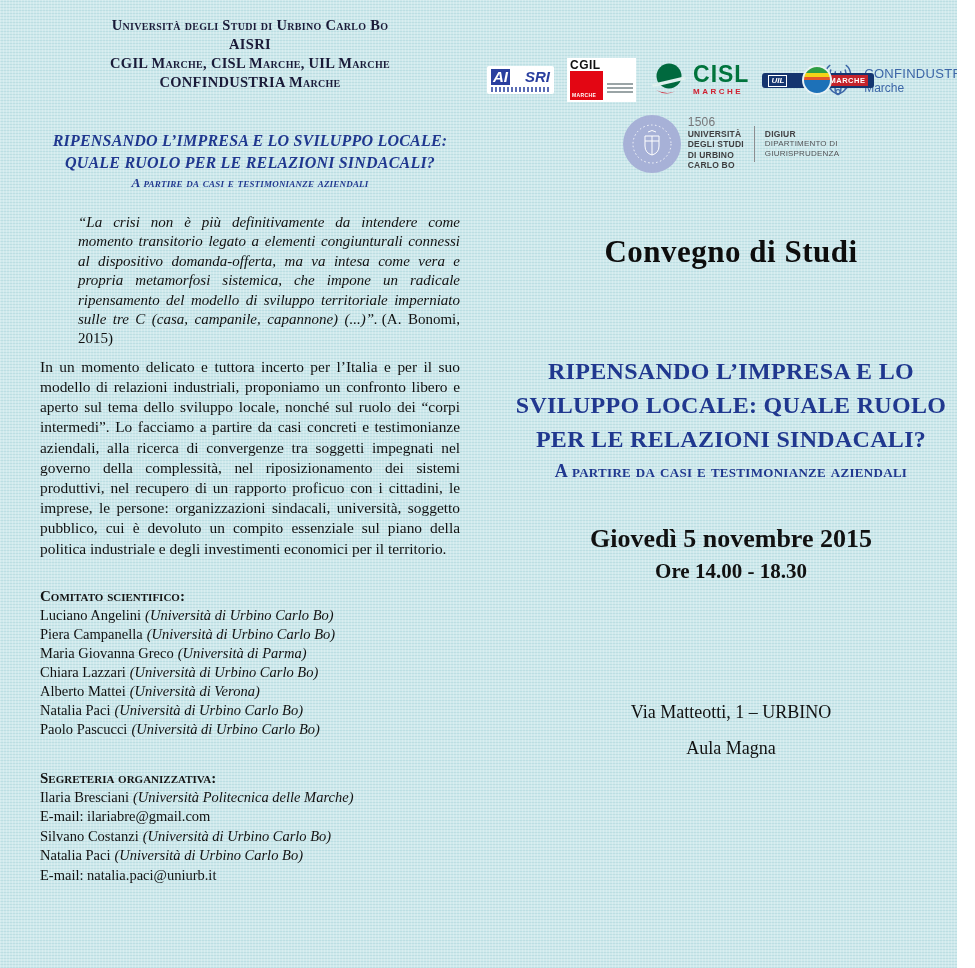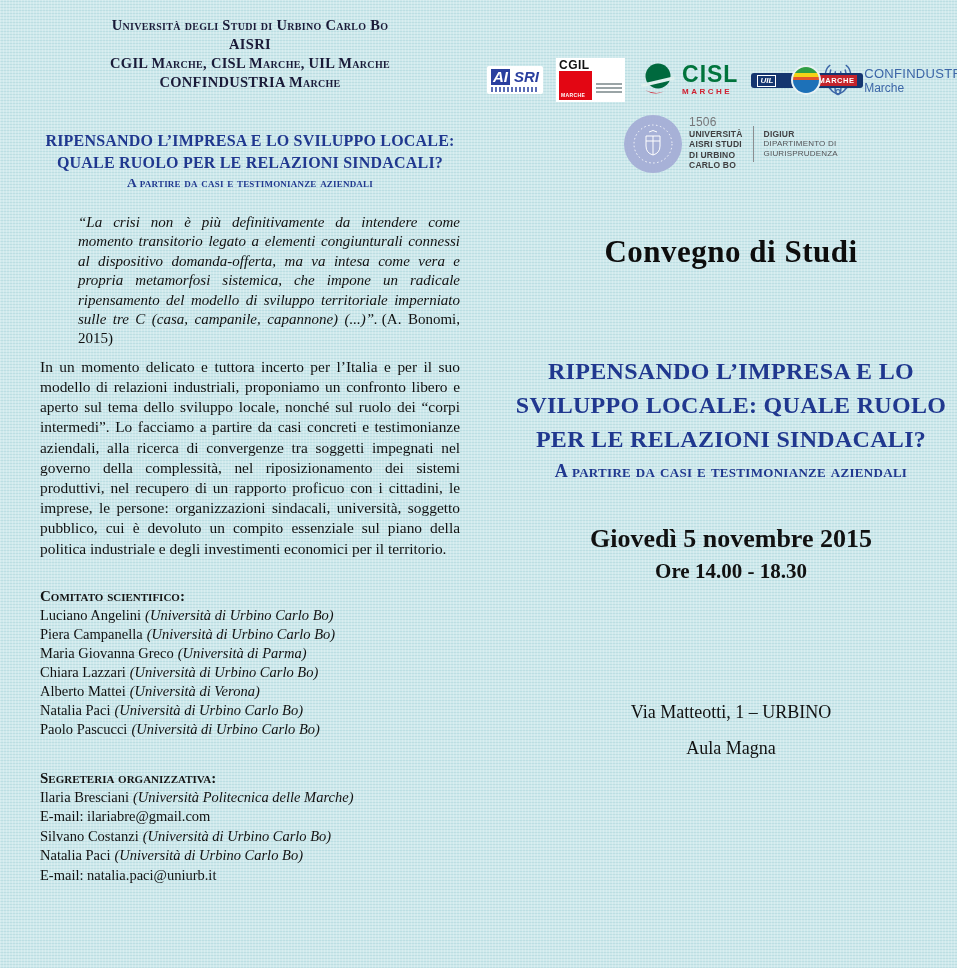--- a/index.html
+++ b/index.html
@@ -13,21 +13,21 @@
       repeating-linear-gradient(0deg, rgba(140,195,203,0.28) 0 1px, rgba(0,0,0,0) 1px 3px);
   }
   .panel { position:absolute; top:0; height:100%; }
   .left  { left:0; width:487px; padding:16px 27px 0 40px; }
   .right { left:487px; width:488px; }
 
   
   .org-header { text-align:center; font-weight:bold; font-variant:small-caps;
     color:#1a1a38; font-size:14.5px; line-height:19px; letter-spacing:.3px; }
   .left-title { margin-top:38px; text-align:center; color:#20388f; font-weight:bold;
-    font-size:16px; line-height:22px; letter-spacing:.2px; }
+    font-size:16px; line-height:22px; letter-spacing:.2px;font-style:italic; }
   .left-title .subtitle { font-size:13.5px; line-height:17px; font-variant:small-caps; }
   .quote { margin:22px 0 0 38px; font-size:15px; line-height:19.4px; text-align:justify; }
   .quote em { font-style:italic; }
   .quote .attr { margin-left:4px; font-style:normal; }
   .body-text { margin-top:8px; font-size:15.4px; line-height:20.2px; text-align:justify; }
   .list-block.committee { margin-top:28px; }
   .list-block.secretariat { margin-top:30px; }
   .list-heading { font-variant:small-caps; font-weight:bold; font-size:15px; line-height:19px; color:#141414; }
   .person-line { font-size:14.5px; line-height:19px; }
   .secretariat .person-line, .secretariat .email-line { line-height:19.5px; }
@@ -50,21 +50,21 @@
   .venue { margin-top:112px; text-align:center; }
   .venue-line1 { font-variant:small-caps; font-size:19px; line-height:28px; margin-bottom:10px; }
   .venue-line2 { font-size:18px; line-height:28px; margin-bottom:8px; }
   .venue-line3 { font-size:18px; line-height:28px; }
 
   
   .aisri { background:#fff; padding:3px 4px 2px; border-radius:2px; }
   .aisri-word { display:flex; font-weight:bold; font-style:italic; font-size:15px;
     line-height:16px; color:#2a3f9f; }
   .aisri-part1 { background:#2a3f9f; color:#fff; padding:0 2px; }
-  .aisri-part2 { padding-left:4px; }
+  .aisri-part2 { padding-left:15px; }
   .aisri-strip { margin-top:2px; height:5px;
     background:repeating-linear-gradient(90deg,#5a6db5 0 2px, rgba(0,0,0,0) 2px 4px); }
 
   .cgil { background:#fff; padding:2px 3px; display:flex; gap:4px; }
   .cgil-word { font-weight:bold; font-size:12px; line-height:11px; color:#101010; letter-spacing:.5px; }
   .cgil-red { background:#e30613; width:33px; height:29px; display:flex; align-items:flex-end; padding:2px; }
   .cgil-region { color:#fff; font-size:5px; font-weight:bold; letter-spacing:.4px; }
   .cgil-sublines { display:flex; flex-direction:column; gap:2px; justify-content:center; margin-top:16px; }
   .cgil-sublines i { display:block; width:26px; height:2px; background:#9aa4a6; }
 
@@ -217,21 +217,21 @@
             <circle cx="22" cy="22" r="19" stroke-dasharray="1.5 2.5" opacity="0.9"></circle>
             <path d="M15 14 h14 v10 q0 7 -7 9 q-7 -2 -7 -9 z"></path>
             <path d="M22 14 v19 M15 19 h14"></path>
             <path d="M18 10 q4 -3 8 0"></path>
           </g>
         </svg>
       </div>
       <div class="uni-text">
         <div class="uni-year">1506</div>
         <div>UNIVERSITÀ</div>
-        <div>AISRI STUDI</div>
+        <div>DEGLI STUDI</div>
         <div>DI URBINO</div>
         <div>CARLO BO</div>
       </div>
       <div class="uni-divider"></div>
       <div class="digiur-text">
         <div class="digiur-name">DIGIUR</div>
         <div>DIPARTIMENTO DI</div>
         <div>GIURISPRUDENZA</div>
       </div>
     </div>

